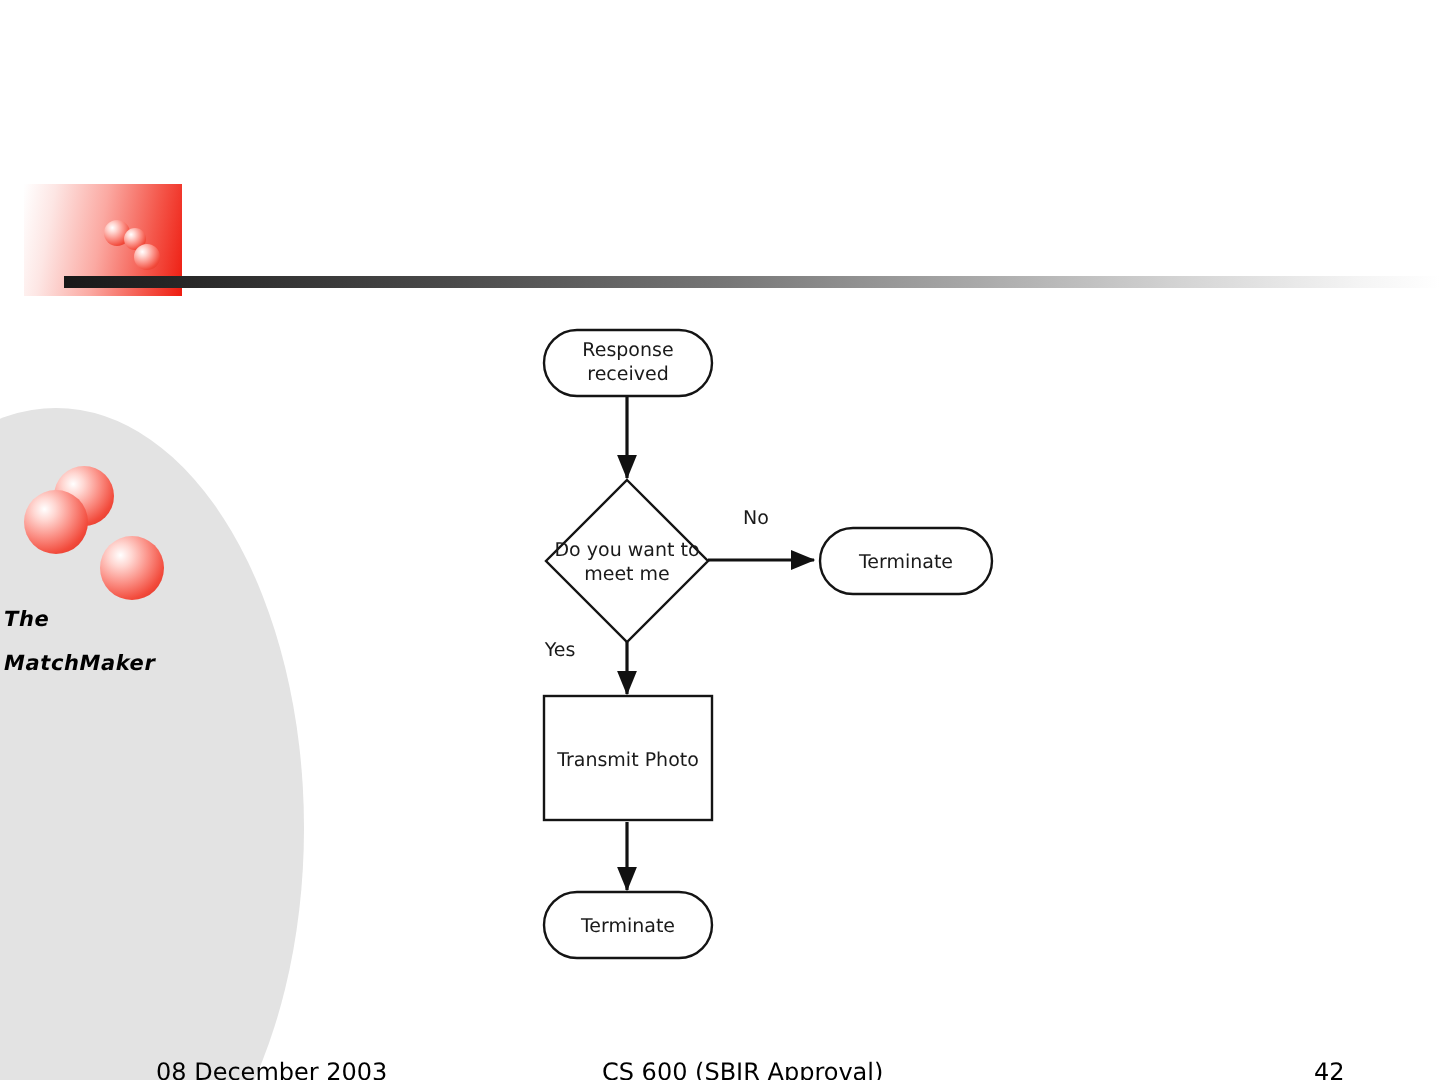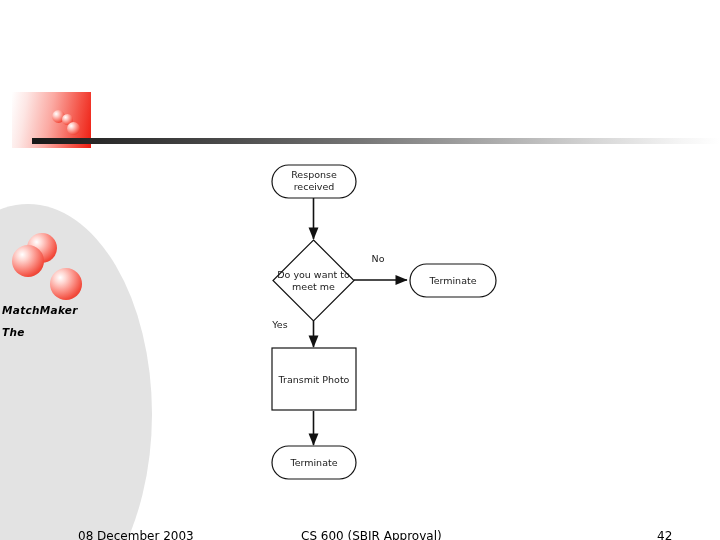--- a/index.html
+++ b/index.html
@@ -149,22 +149,22 @@
   <div class="sphere logo-sphere-b"></div>
   <div class="sphere logo-sphere-c"></div>
 
   <div class="header-rule"></div>
 
   <div class="sphere side-sphere-a"></div>
   <div class="sphere side-sphere-b"></div>
   <div class="sphere side-sphere-c"></div>
 
   <div class="side-title">
+    <span class="side-title-line">The</span>
     <span class="side-title-line">MatchMaker</span>
-    <span class="side-title-line">The</span>
   </div>
 
   <div class="flowchart">
     <svg width="300" height="330" viewBox="0 0 300 330" xmlns="http://www.w3.org/2000/svg">
       <defs>
         <marker id="arrowhead" markerWidth="9" markerHeight="9" refX="7.2" refY="3.4" orient="auto" markerUnits="strokeWidth">
           <path d="M0,0.3 L7.6,3.4 L0,6.5 z" fill="#111111"></path>
         </marker>
       </defs>
 

